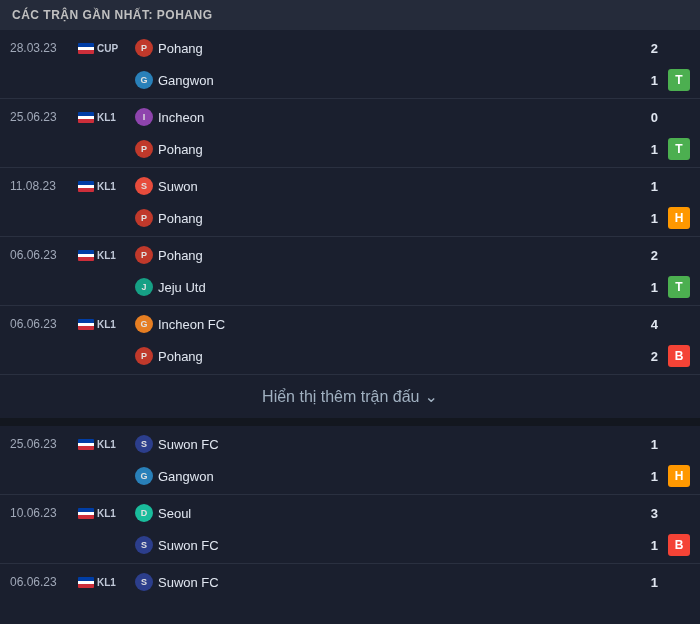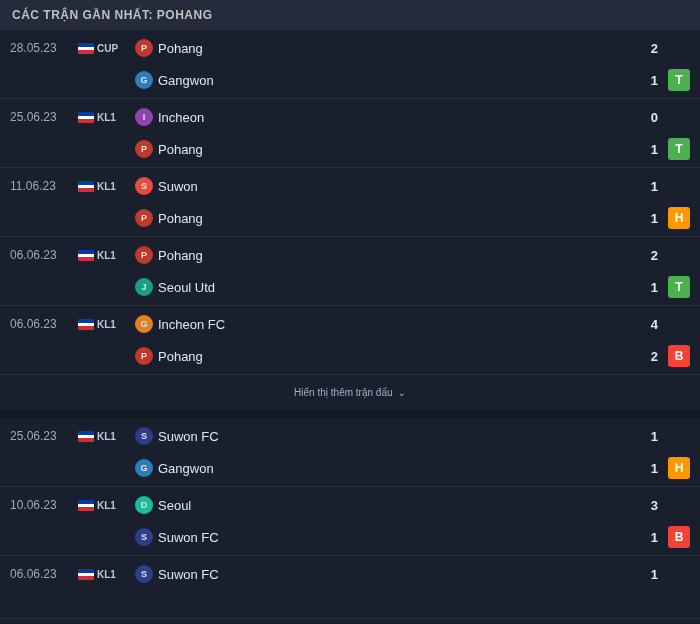--- a/index.html
+++ b/index.html
@@ -112,21 +112,21 @@
       flex-shrink: 0;
     }
     .badge-t { background: #4caf50; }
     .badge-h { background: #ff9800; }
     .badge-b { background: #f44336; }
     .badge-placeholder { width: 22px; height: 22px; }
     .show-more {
       text-align: center;
       padding: 12px;
       color: #a0b0c0;
-      font-size: 10px;
+      font-size: 16px;
       cursor: pointer;
       display: flex;
       align-items: center;
       justify-content: center;
       gap: 5px;
     }
     .separator { height: 8px; background: #13171f; }
     .logo-pohang { background: #c0392b; }
     .logo-gangwon { background: #2980b9; }
     .logo-incheon { background: #8e44ad; }
@@ -138,21 +138,21 @@
   </style>
 </head>
 <body>
 
 <div class="section">
   <div class="section-header">CÁC TRẬN GẦN NHẤT: POHANG</div>
 
   <div id="pohang-matches">
       <div class="match-group">
         <div class="match-row">
-          <div class="date-col">28.05.23</div>
+          <div class="date-col">28.03.23</div>
           <div class="flag-col">
             <span class="flag-icon"></span>
           </div>
           <div class="comp-col">CUP</div>
           <div class="team-col">
             <div class="team-logo logo-pohang">P</div>
             <span class="team-name bold">Pohang</span>
           </div>
           <div class="score-col">2</div>
           <div class="badge-placeholder"></div>
@@ -190,21 +190,21 @@
           <div class="team-col">
             <div class="team-logo logo-pohang">P</div>
             <span class="team-name bold">Pohang</span>
           </div>
           <div class="score-col">1</div>
           <div class="result-badge badge-t">T</div>
         </div>
       </div>
       <div class="match-group">
         <div class="match-row">
-          <div class="date-col">11.06.23</div>
+          <div class="date-col">11.08.23</div>
           <div class="flag-col">
             <span class="flag-icon"></span>
           </div>
           <div class="comp-col">KL1</div>
           <div class="team-col">
             <div class="team-logo logo-seoul">S</div>
             <span class="team-name">Suwon</span>
           </div>
           <div class="score-col">1</div>
           <div class="badge-placeholder"></div>
@@ -234,21 +234,21 @@
           </div>
           <div class="score-col">2</div>
           <div class="badge-placeholder"></div>
         </div>
         <div class="match-row">
           <div class="date-col"></div>
           <div class="flag-col"></div>
           <div class="comp-col"></div>
           <div class="team-col">
             <div class="team-logo logo-jeju">J</div>
-            <span class="team-name">Seoul Utd</span>
+            <span class="team-name">Jeju Utd</span>
           </div>
           <div class="score-col">1</div>
           <div class="result-badge badge-t">T</div>
         </div>
       </div>
       <div class="match-group">
         <div class="match-row">
           <div class="date-col">06.06.23</div>
           <div class="flag-col">
             <span class="flag-icon"></span>

